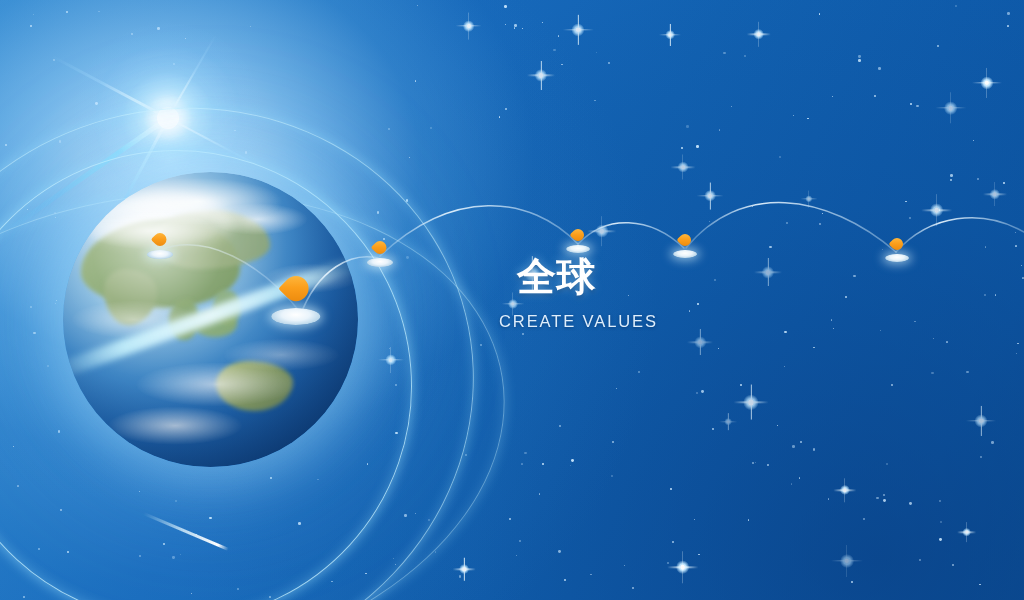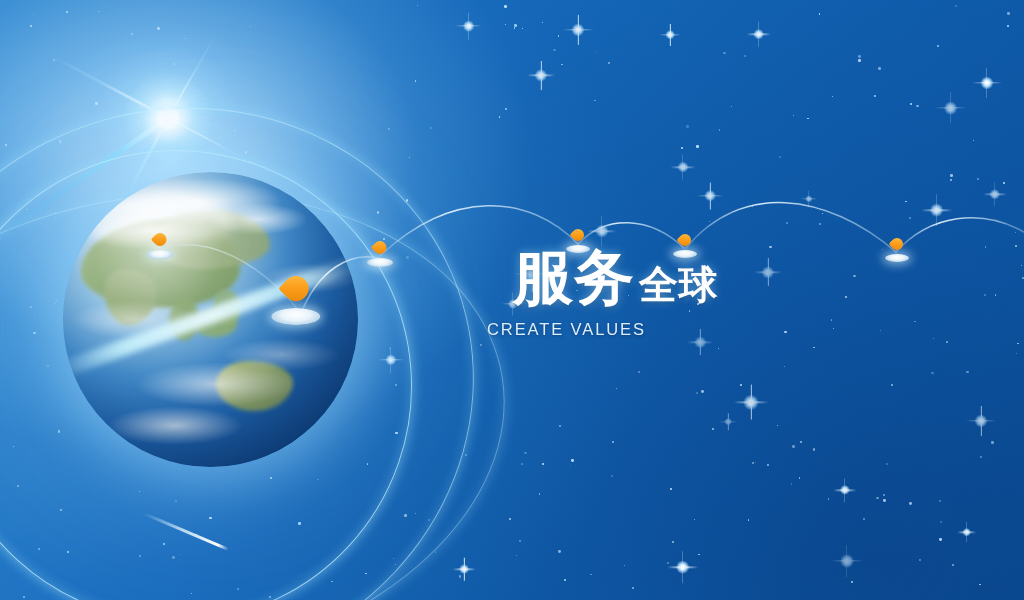--- a/index.html
+++ b/index.html
@@ -91,21 +91,21 @@
   
   #copy{position:absolute;left:487px;top:246px;width:470px;}
   .line1{display:flex;align-items:baseline;white-space:nowrap;}
   .cn-big{font-family:"DejaVu Sans","Liberation Sans",sans-serif;font-weight:700;font-size:60px;line-height:62px;
     color:#ffffff;letter-spacing:1px;
     text-shadow:0 0 10px rgba(150,215,255,0.65),0 2px 5px rgba(4,36,80,0.55);}
   .cn-sm{font-family:"DejaVu Sans","Liberation Sans",sans-serif;font-weight:700;font-size:39px;line-height:62px;
     color:#ffffff;letter-spacing:0.5px;margin-left:4px;
     text-shadow:0 0 9px rgba(150,215,255,0.6),0 2px 4px rgba(4,36,80,0.5);}
   .gap{display:inline-block;width:26px;}
-  .subrow{display:flex;margin-top:4px;}
+  .subrow{display:flex;margin-top:4px;margin-left:12px;}
   .sub{font-size:16.5px;letter-spacing:1.9px;color:#dfeefc;font-weight:400;
     text-shadow:0 1px 3px rgba(4,36,80,0.5);}
   #sub2{margin-left:54px;}
 </style>
 </head>
 <body>
 
 <div id="stage">
 
   <div class="starlayer" id="stars">
@@ -492,21 +492,20 @@
       </div>
       <div class="pin" style="left: 885.04px; top: 238.36px; width: 23.92px; height: 23.92px;">
         <span class="base" style="width:23.92px;height:8.280000000000001px;bottom:0;"></span>
         <span class="drop" style="width:11.96px;height:11.96px;top:0;"></span>
       </div>
     </div>
 
   <div id="copy">
     <div class="line1">
       <span class="gap"></span>
-      <span class="cn-big">服务</span>
       <span class="cn-sm">全球</span>
     </div>
     <div class="subrow">
       <span class="sub" id="sub1">CREATE VALUES</span>
     </div>
   </div>
 
 </div>
 
 </body></html>

